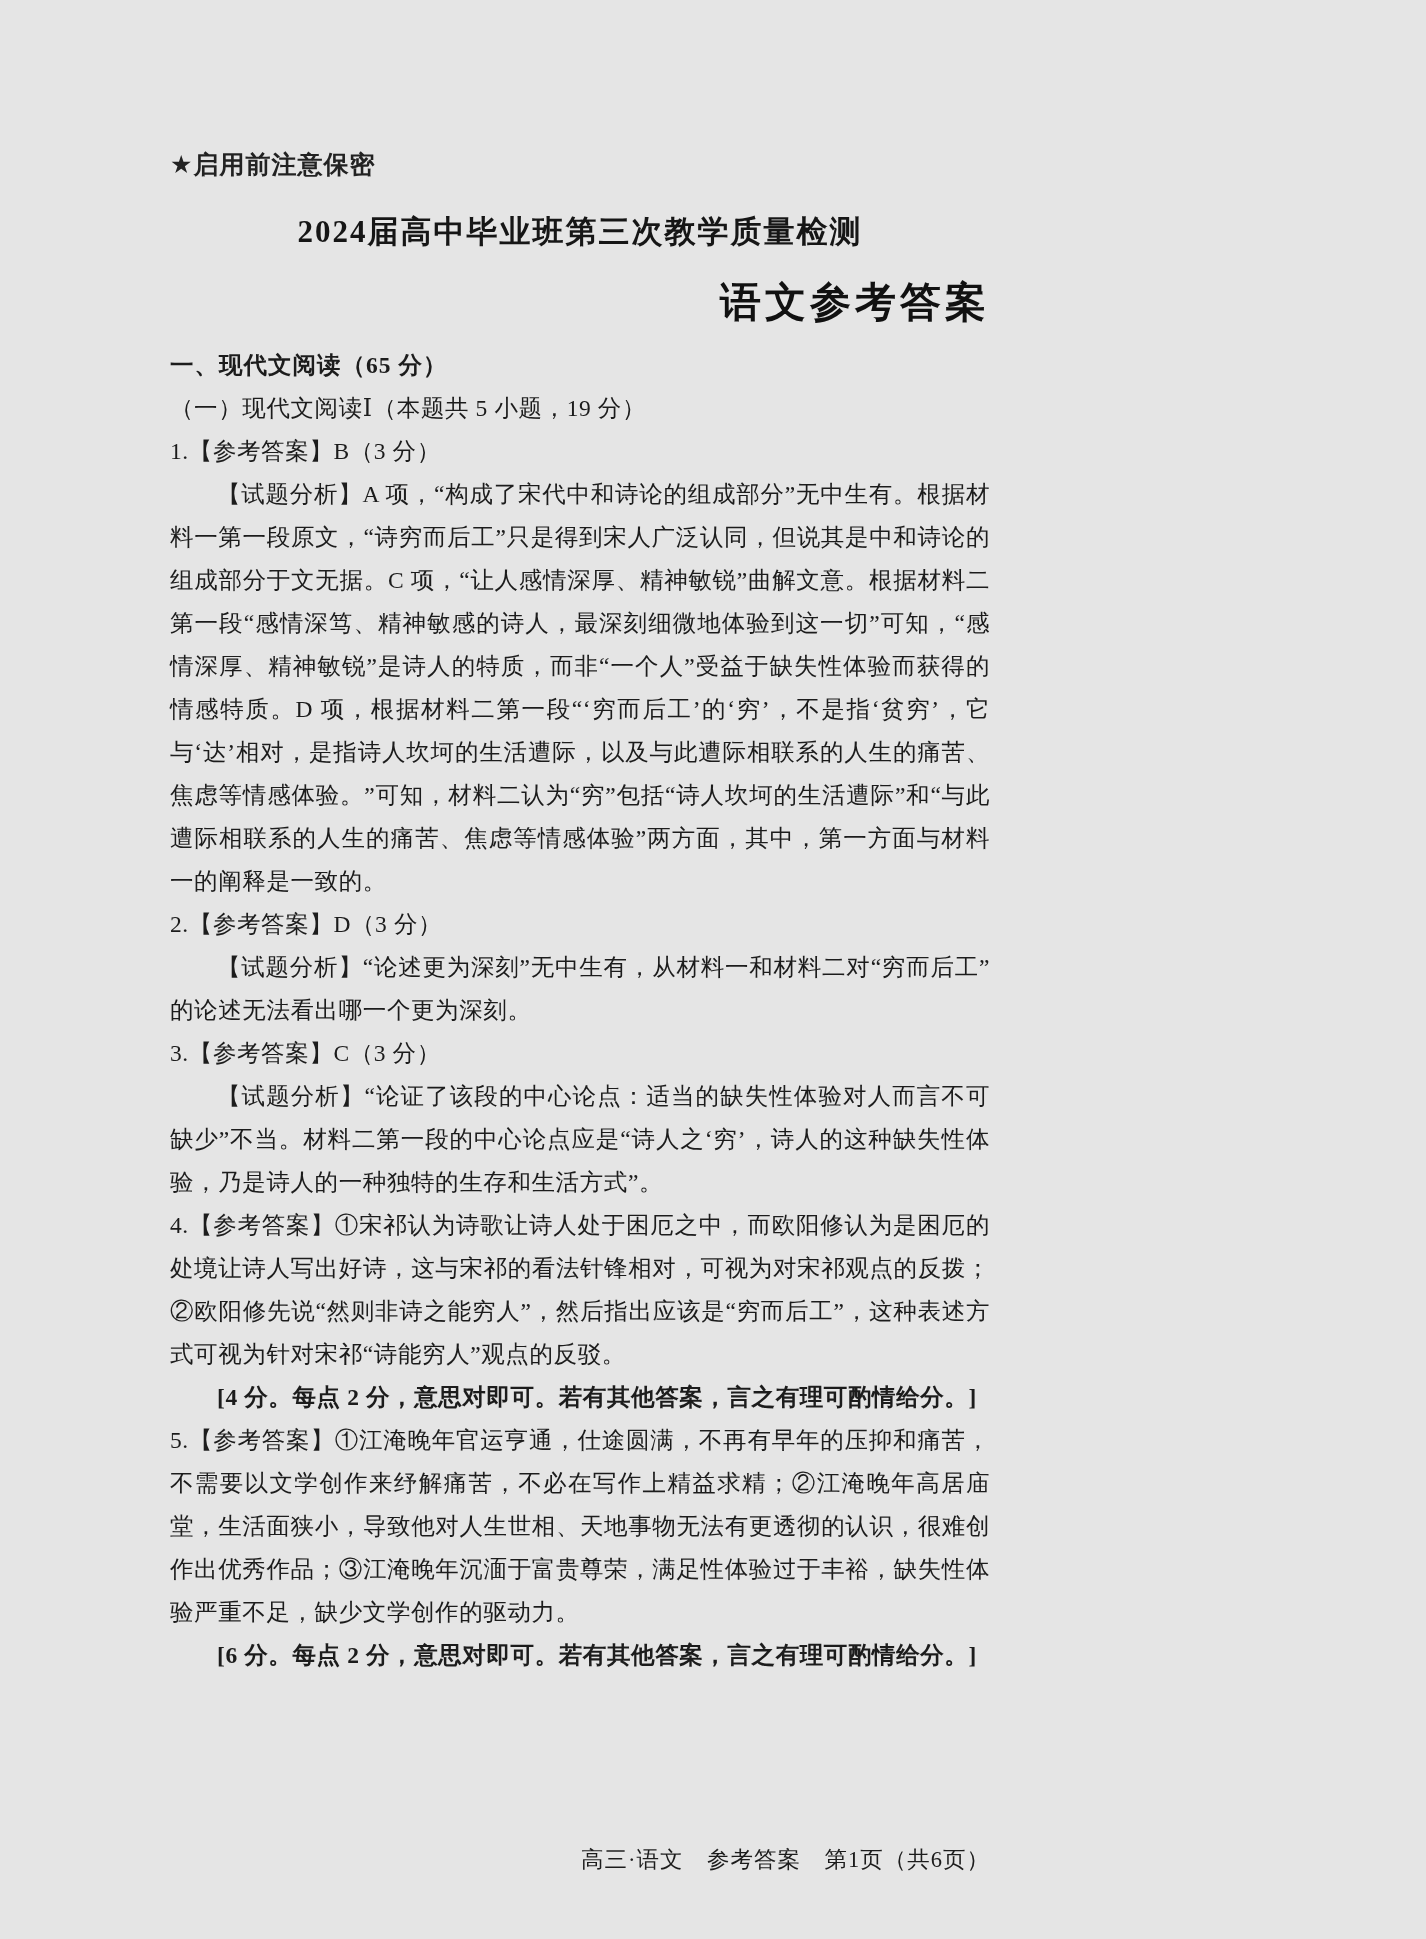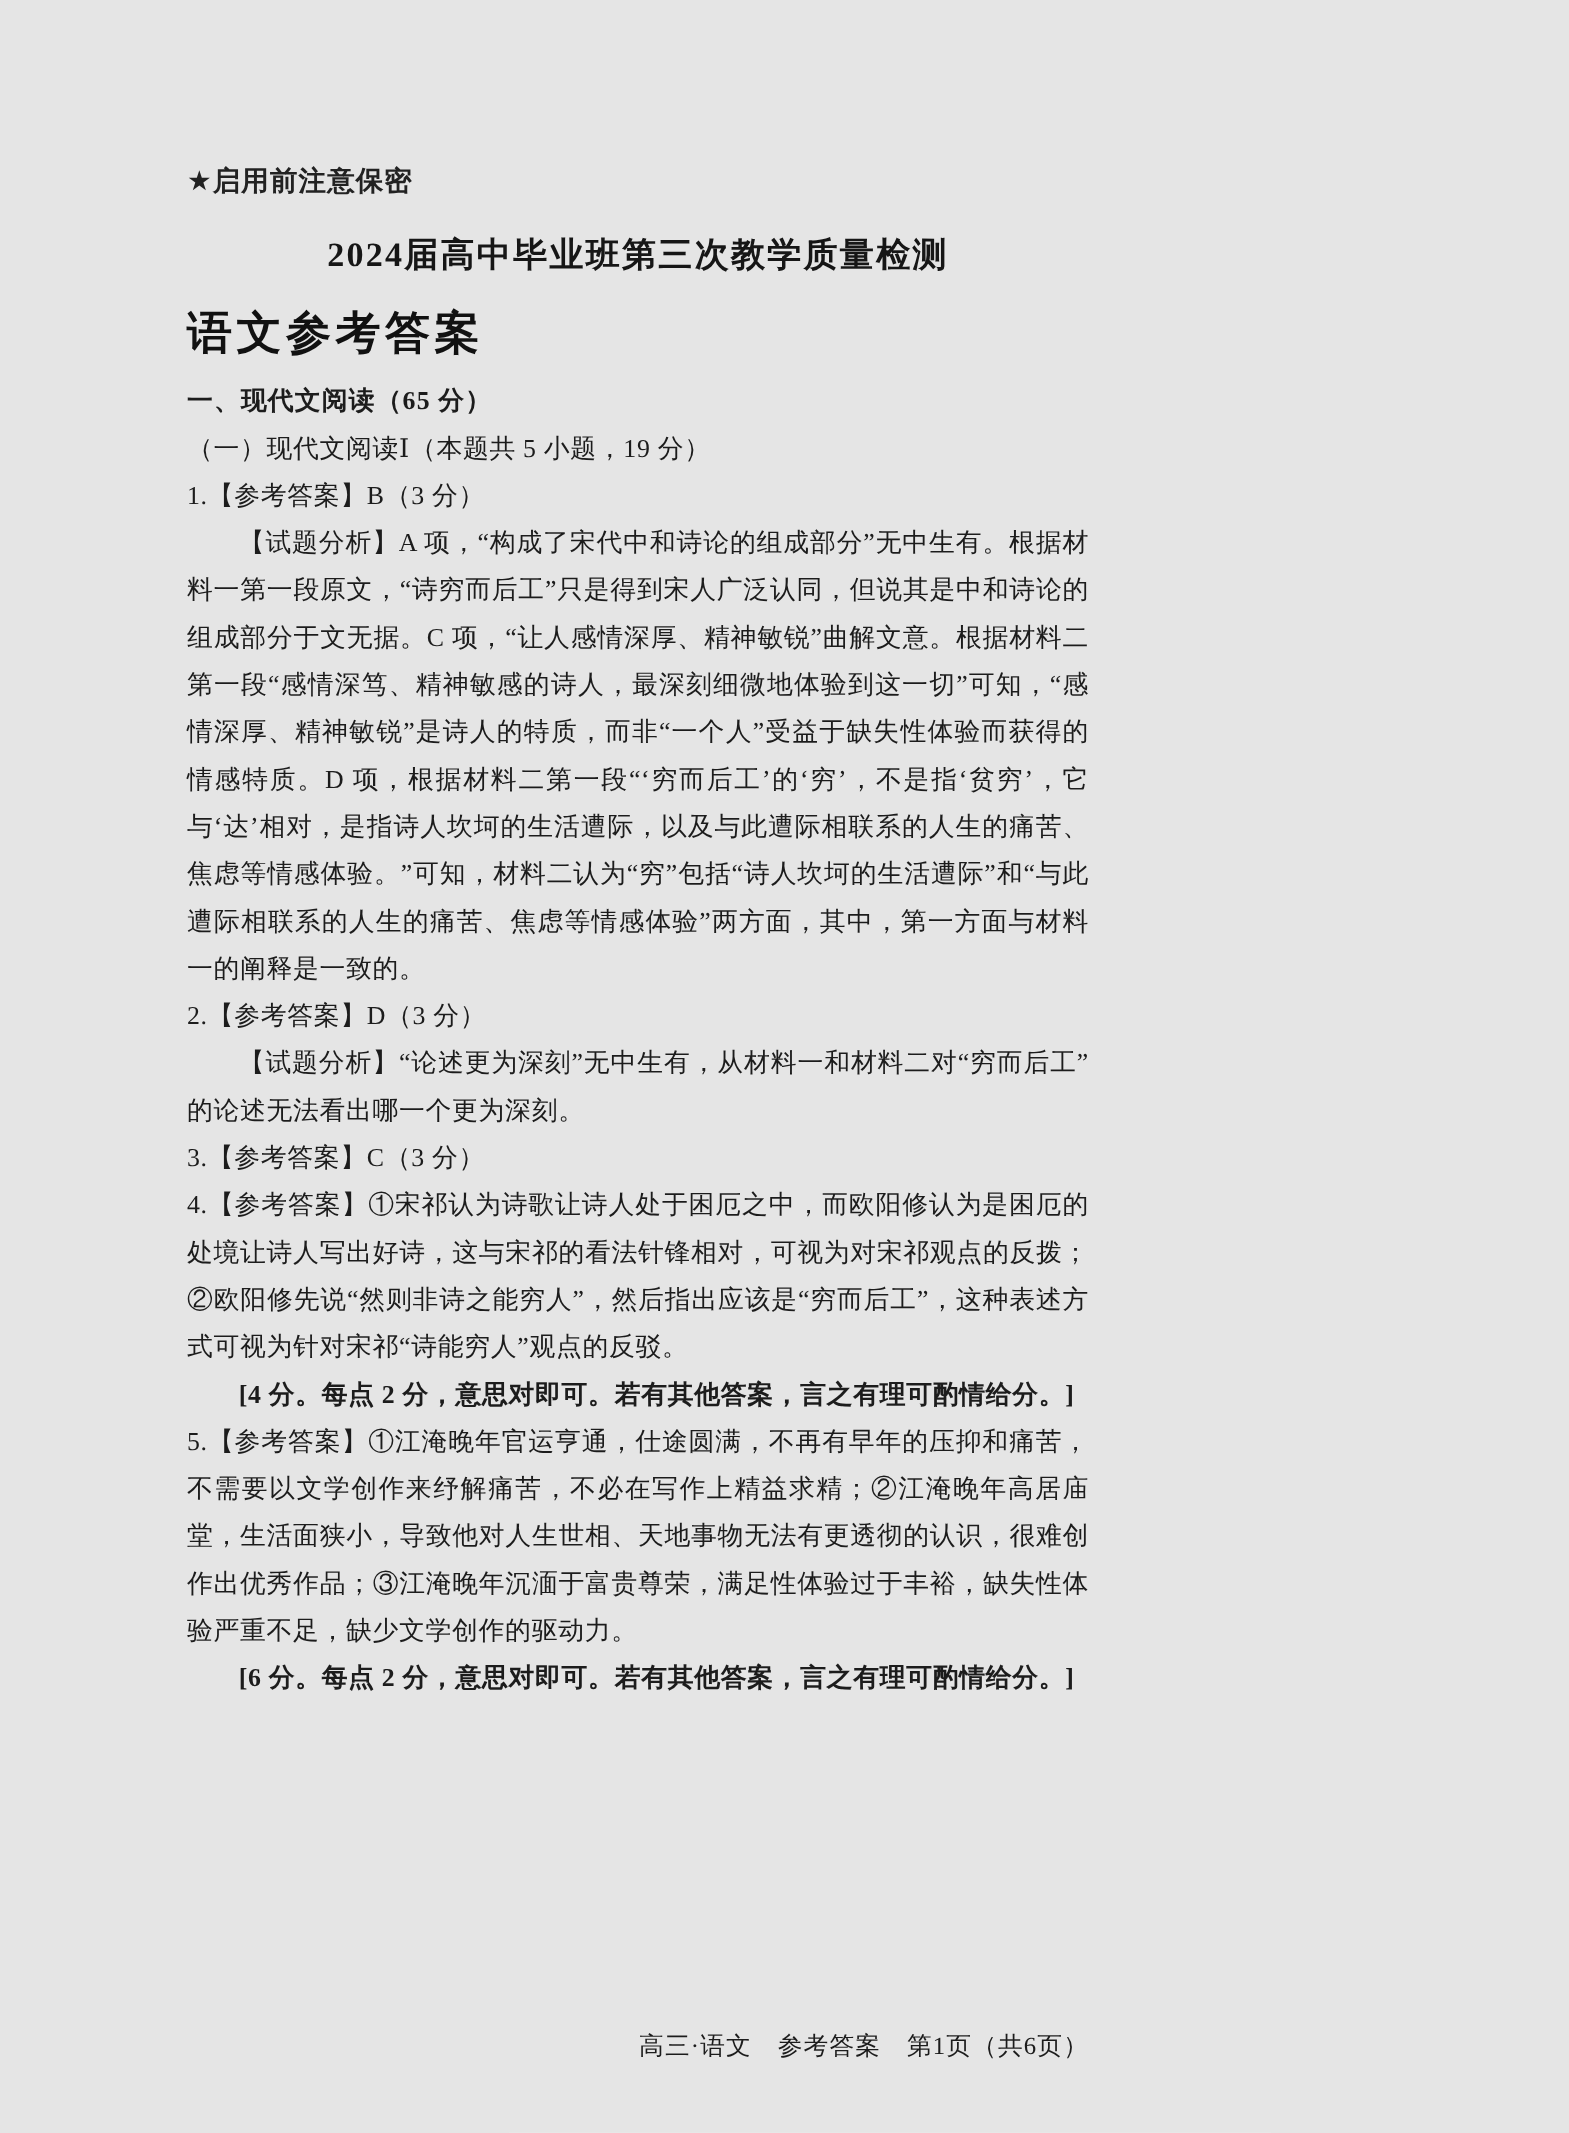--- a/index.html
+++ b/index.html
@@ -28,21 +28,21 @@
   .title {
     margin: 30px 0 0 0;
     text-align: center;
     font-size: 31px;
     font-weight: 700;
     letter-spacing: 2px;
     color: #161616;
   }
   .subtitle {
     margin: 22px 0 14px 0;
-    text-align: left;
+    text-align: right;
     font-family: "Liberation Sans", "DejaVu Sans", sans-serif;
     font-size: 41px;
     font-weight: 700;
     letter-spacing: 4px;
     color: #111;
   }
   .body-text p {
     margin: 0;
     font-size: 23.5px;
     line-height: 43px;
@@ -92,20 +92,21 @@
     <p class="answer">1.【参考答案】B（3 分）</p>
 
     <p class="analysis">【试题分析】A 项，“构成了宋代中和诗论的组成部分”无中生有。根据材料一第一段原文，“诗穷而后工”只是得到宋人广泛认同，但说其是中和诗论的组成部分于文无据。C 项，“让人感情深厚、精神敏锐”曲解文意。根据材料二第一段“感情深笃、精神敏感的诗人，最深刻细微地体验到这一切”可知，“感情深厚、精神敏锐”是诗人的特质，而非“一个人”受益于缺失性体验而获得的情感特质。D 项，根据材料二第一段“‘穷而后工’的‘穷’，不是指‘贫穷’，它与‘达’相对，是指诗人坎坷的生活遭际，以及与此遭际相联系的人生的痛苦、焦虑等情感体验。”可知，材料二认为“穷”包括“诗人坎坷的生活遭际”和“与此遭际相联系的人生的痛苦、焦虑等情感体验”两方面，其中，第一方面与材料一的阐释是一致的。</p>
 
     <p class="answer">2.【参考答案】D（3 分）</p>
 
     <p class="analysis">【试题分析】“论述更为深刻”无中生有，从材料一和材料二对“穷而后工”的论述无法看出哪一个更为深刻。</p>
 
     <p class="answer">3.【参考答案】C（3 分）</p>
 
+    <p class="analysis">【试题分析】“论证了该段的中心论点：适当的缺失性体验对人而言不可缺少”不当。材料二第一段的中心论点应是“诗人之‘穷’，诗人的这种缺失性体验，乃是诗人的一种独特的生存和生活方式”。</p>
 
     <p class="answer">4.【参考答案】①宋祁认为诗歌让诗人处于困厄之中，而欧阳修认为是困厄的处境让诗人写出好诗，这与宋祁的看法针锋相对，可视为对宋祁观点的反拨；②欧阳修先说“然则非诗之能穷人”，然后指出应该是“穷而后工”，这种表述方式可视为针对宋祁“诗能穷人”观点的反驳。</p>
 
     <p class="note">[4 分。每点 2 分，意思对即可。若有其他答案，言之有理可酌情给分。]</p>
 
     <p class="answer">5.【参考答案】①江淹晚年官运亨通，仕途圆满，不再有早年的压抑和痛苦，不需要以文学创作来纾解痛苦，不必在写作上精益求精；②江淹晚年高居庙堂，生活面狭小，导致他对人生世相、天地事物无法有更透彻的认识，很难创作出优秀作品；③江淹晚年沉湎于富贵尊荣，满足性体验过于丰裕，缺失性体验严重不足，缺少文学创作的驱动力。</p>
 
     <p class="note">[6 分。每点 2 分，意思对即可。若有其他答案，言之有理可酌情给分。]</p>
 
   </div>

